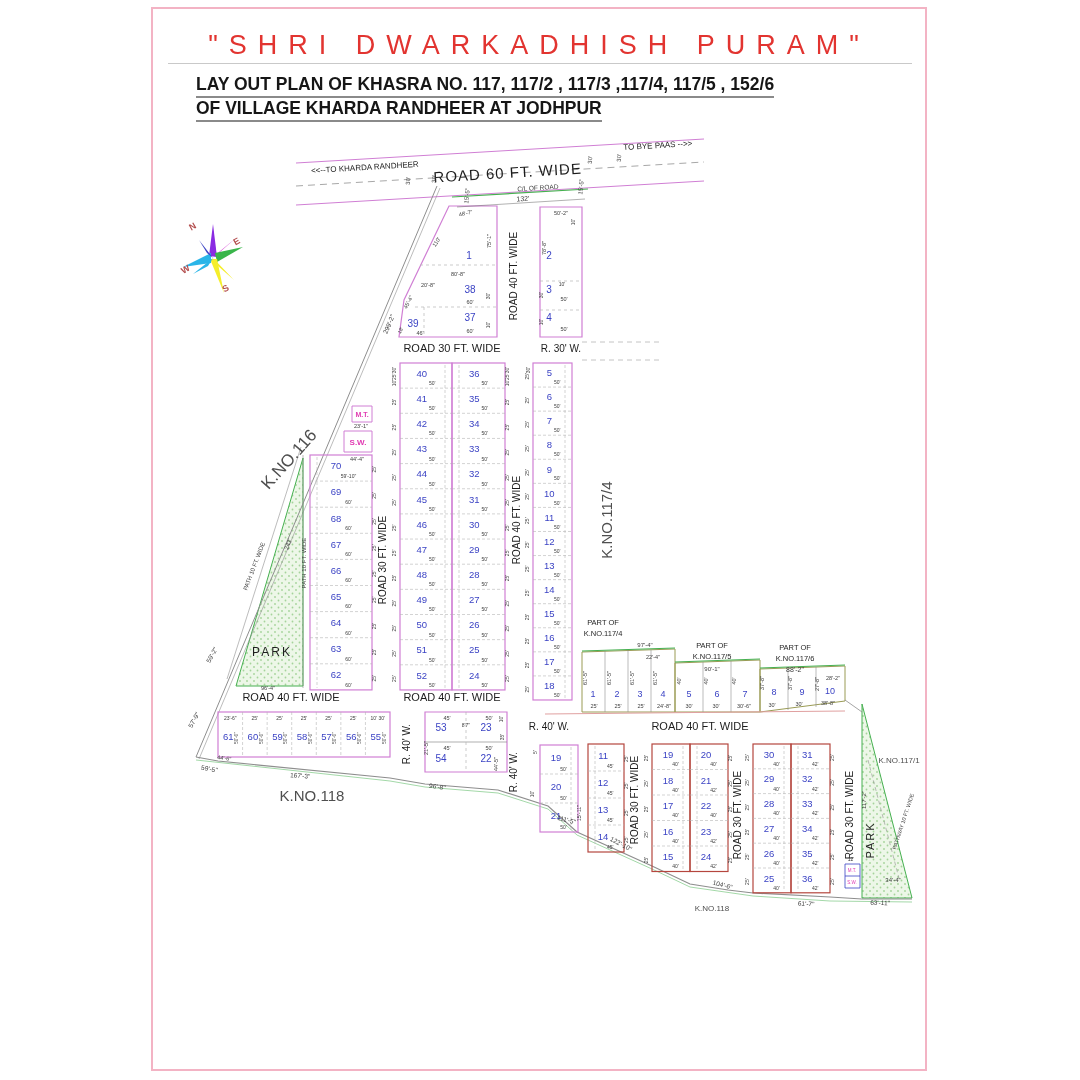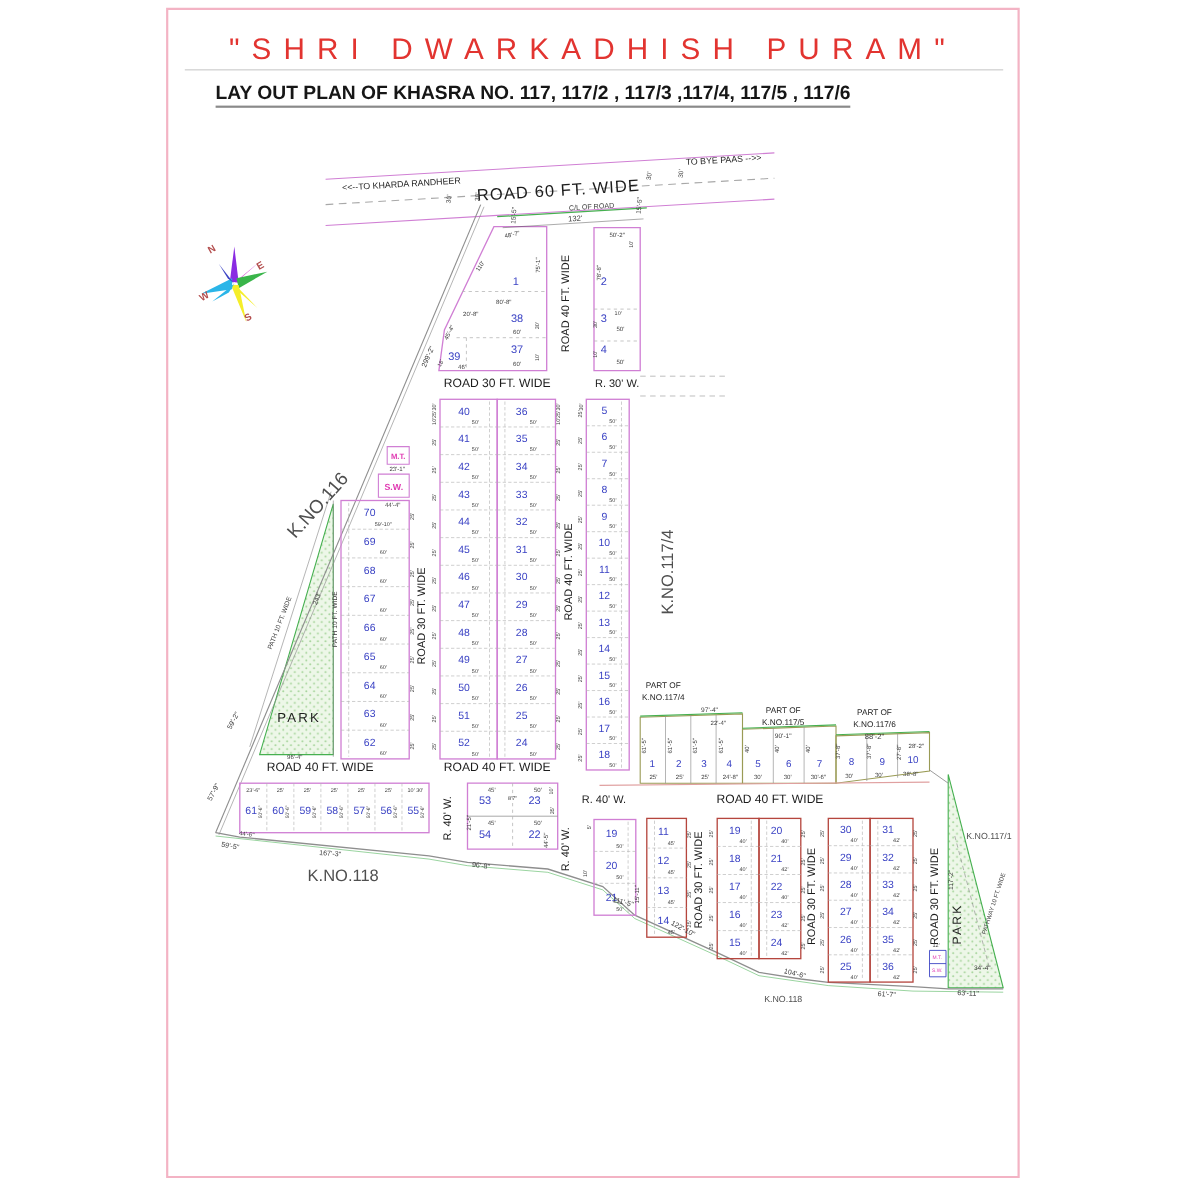--- a/index.html
+++ b/index.html
@@ -596,14 +596,15 @@
       <text x="905" y="822" font-size="5.5" fill="#3d3d3d" text-anchor="middle" font-family="&quot;Liberation Sans&quot;,sans-serif" font-weight="normal" transform="rotate(-72 905 822)">PATHWAY 10 FT. WIDE</text>
       <text x="852" y="872" font-size="4.5" fill="#e03ab2" text-anchor="middle" font-family="&quot;Liberation Sans&quot;,sans-serif" font-weight="normal">M.T.</text>
       <text x="852" y="884" font-size="4.5" fill="#e03ab2" text-anchor="middle" font-family="&quot;Liberation Sans&quot;,sans-serif" font-weight="normal">S.W.</text>
       <text x="194" y="229" font-size="9" fill="#b34d4d" text-anchor="middle" font-family="&quot;Liberation Sans&quot;,sans-serif" font-weight="bold" transform="rotate(-30 194 229)">N</text>
       <text x="238" y="244" font-size="9" fill="#b34d4d" text-anchor="middle" font-family="&quot;Liberation Sans&quot;,sans-serif" font-weight="bold" transform="rotate(-30 238 244)">E</text>
       <text x="187" y="272" font-size="9" fill="#b34d4d" text-anchor="middle" font-family="&quot;Liberation Sans&quot;,sans-serif" font-weight="bold" transform="rotate(-30 187 272)">W</text>
       <text x="227" y="291" font-size="9" fill="#b34d4d" text-anchor="middle" font-family="&quot;Liberation Sans&quot;,sans-serif" font-weight="bold" transform="rotate(-30 227 291)">S</text>
     </svg>
   <div class="title" style="color: rgb(226, 52, 48);">"SHRI DWARKADHISH PURAM"</div>
   <div class="rule"></div>
-  <div class="sub sub1">LAY OUT PLAN OF KHASRA NO. 117, 117/2 , 117/3 ,117/4, 117/5 , 117/6</div>
+  <div class="sub sub1">LAY OUT PLAN OF KHASRA NO. 117, 117/2 , 117/3 ,117/4, 117/5 , 152/6</div>
+  <div class="sub sub2">OF VILLAGE KHARDA RANDHEER AT JODHPUR</div>
 </div>
 
 </body></html>

